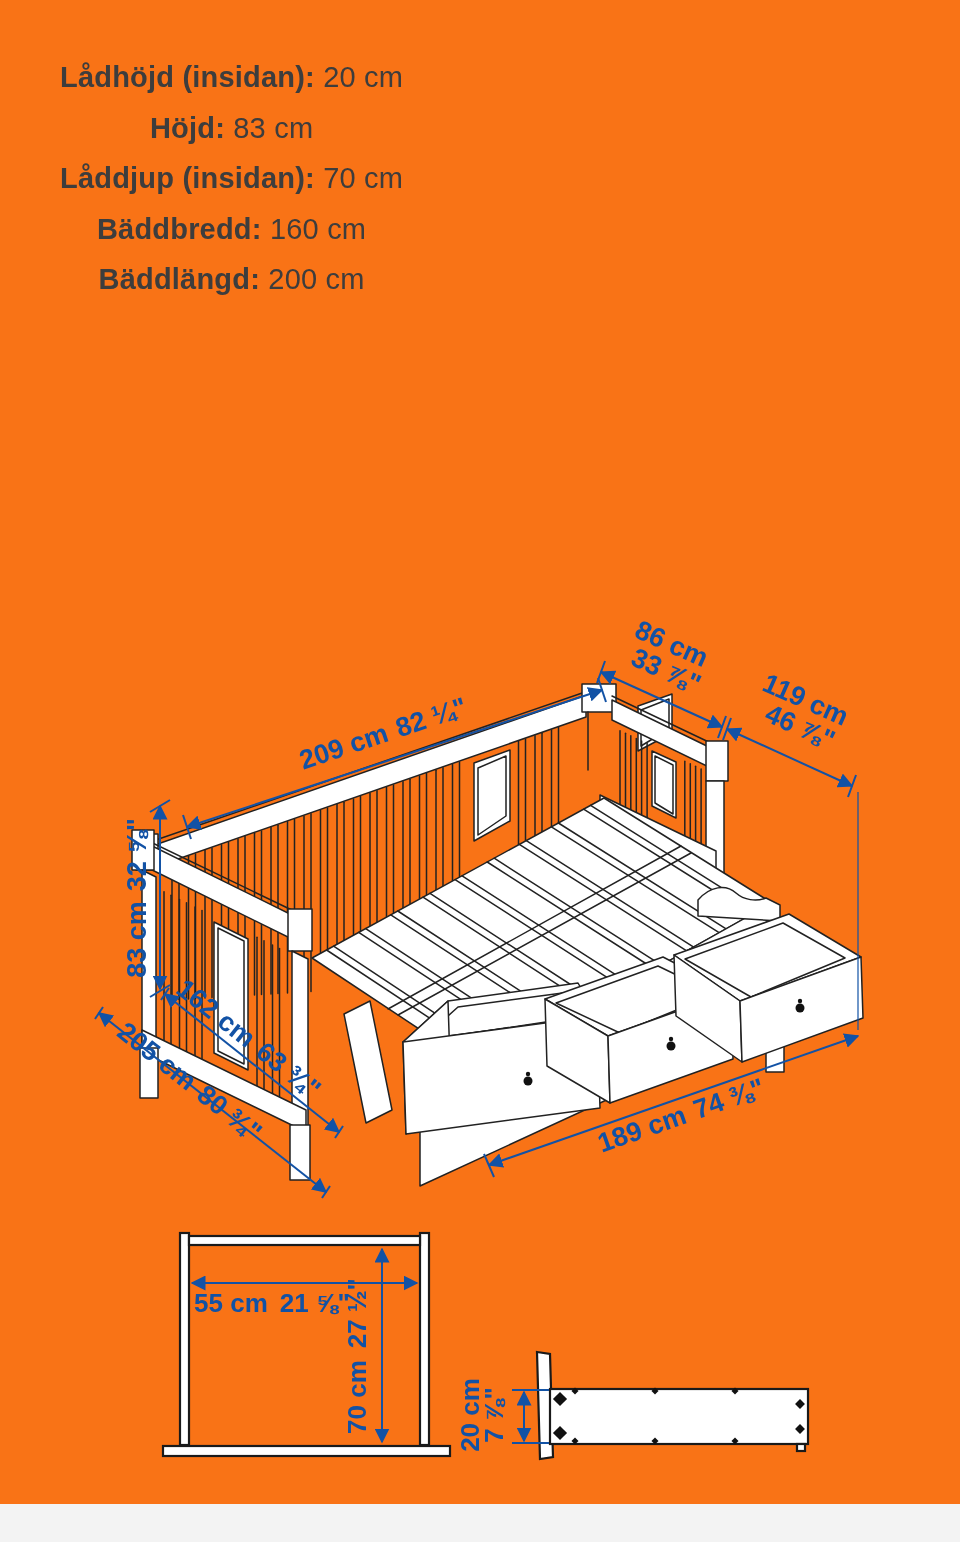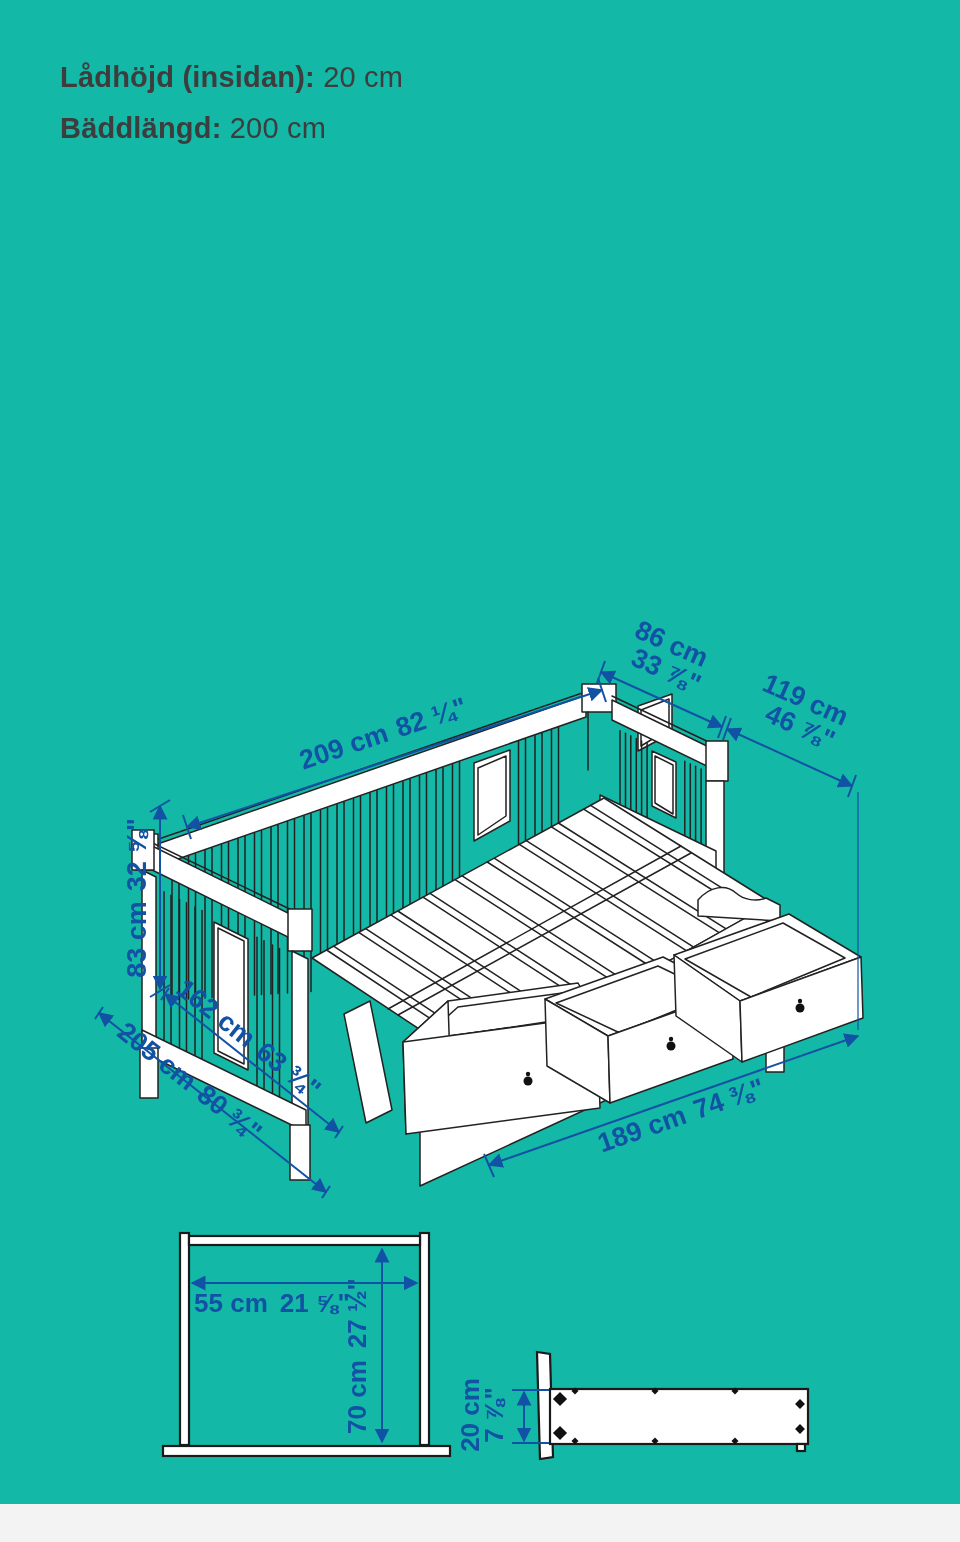--- a/index.html
+++ b/index.html
@@ -1,17 +1,17 @@
 <!DOCTYPE html>
 <html><head>
 <meta charset="utf-8">
 <style>
   html,body{margin:0;padding:0;background:#fff;}
-  #page{position:relative;width:960px;height:1542px;background:#14b8a6;overflow:hidden;
-        font-family:"Liberation Sans", sans-serif;}
+  #page{position:relative;width:960px;height:1542px;background:#f97316;overflow:hidden;
+        font-family:"Liberation Sans", sans-serif;text-align:center;}
   
   #spec-list{position:absolute;left:60px;top:52px;font-size:29px;line-height:50.6px;
              color:#3d3d3d;letter-spacing:.2px;}
   .spec-label{font-weight:bold;}
   .spec-value{font-weight:normal;}
   
   #drawing{position:absolute;left:0;top:0;}
   .sketch{stroke:#222;stroke-width:1.5;fill:none;stroke-linejoin:round;stroke-linecap:round;}
   .sketch-thick{stroke:#1a1a1a;stroke-width:2.2;fill:#fff;stroke-linejoin:miter;}
   .wfill{fill:#ffffff;}
@@ -22,20 +22,23 @@
   .blk{fill:#111;stroke:none;}
   #bottom-strip{position:absolute;left:0;top:1504px;width:960px;height:38px;background:#f3f3f3;}
 </style>
 </head>
 <body>
 
 <div id="page">
 
   <div id="spec-list">
     <div class="spec-row"><span class="spec-label">Lådhöjd (insidan):</span> <span class="spec-value">20 cm</span></div>
+    <div class="spec-row"><span class="spec-label">Höjd:</span> <span class="spec-value">83 cm</span></div>
+    <div class="spec-row"><span class="spec-label">Låddjup (insidan):</span> <span class="spec-value">70 cm</span></div>
+    <div class="spec-row"><span class="spec-label">Bäddbredd:</span> <span class="spec-value">160 cm</span></div>
     <div class="spec-row"><span class="spec-label">Bäddlängd:</span> <span class="spec-value">200 cm</span></div>
   </div>
 
   <svg id="drawing" width="960" height="1542" viewBox="0 0 960 1542">
     <defs>
       <marker id="ah" viewBox="0 0 10 10" refX="9" refY="5" markerWidth="7.5" markerHeight="7.5" orient="auto-start-reverse">
           <path d="M0,0L10,5L0,10z" fill="#1252a5"></path>
         </marker>
     </defs>
 

